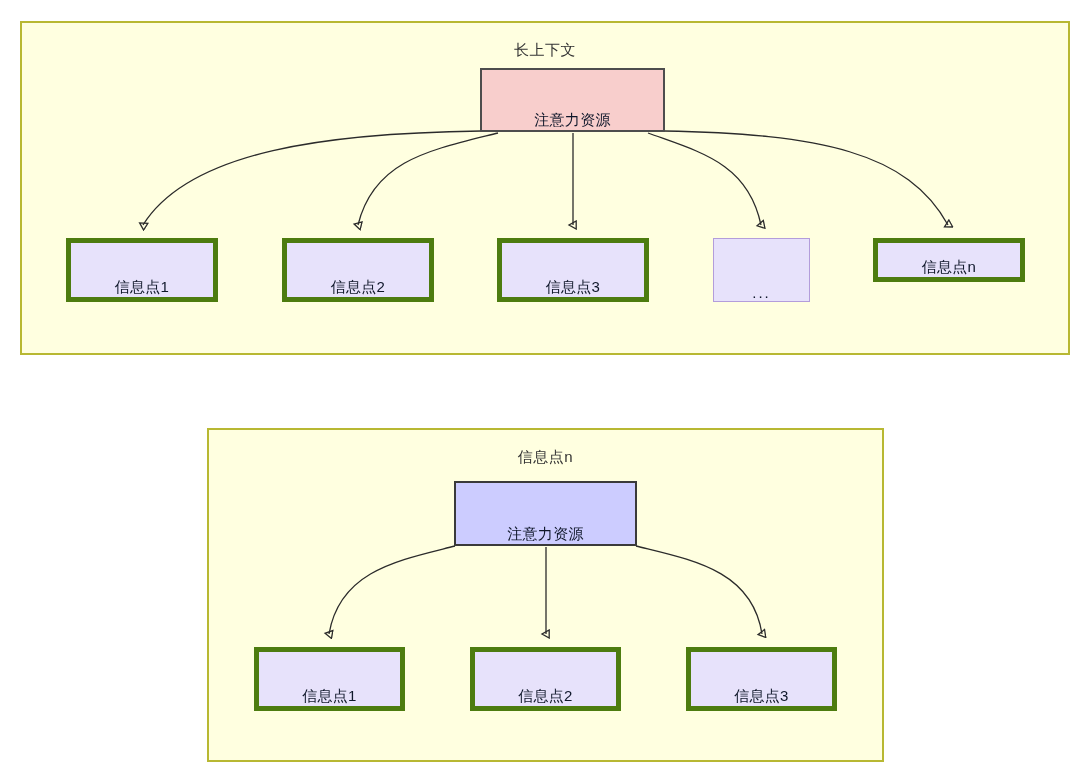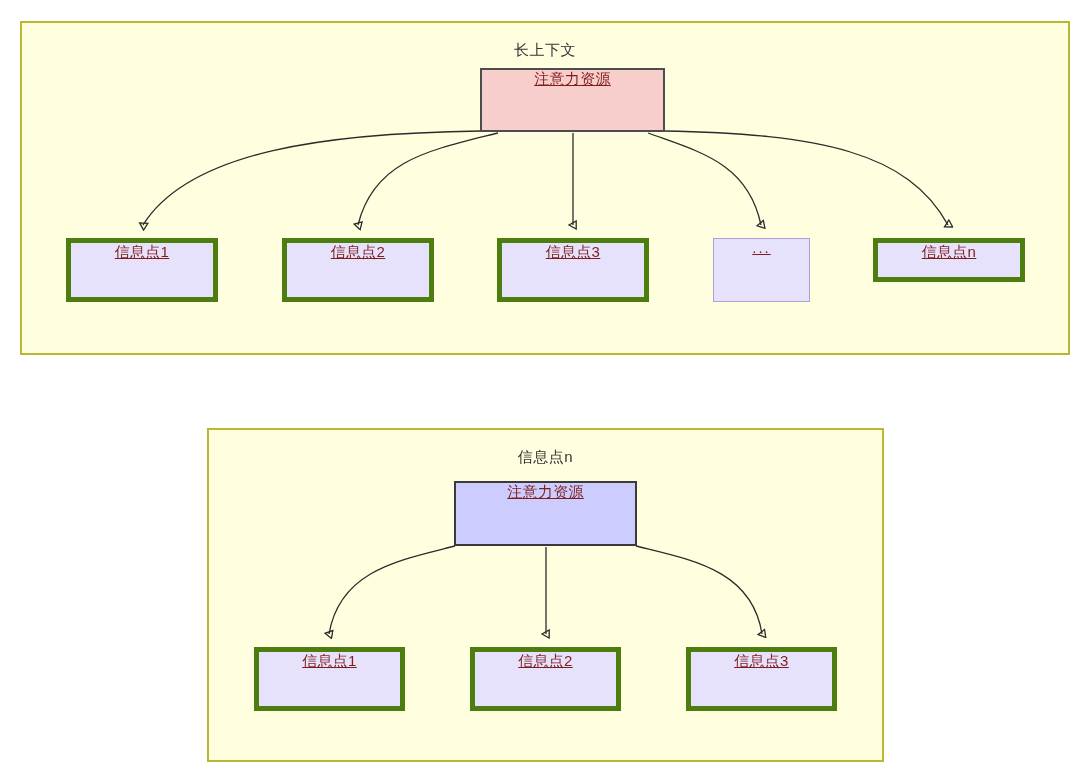--- a/index.html
+++ b/index.html
@@ -47,27 +47,26 @@
     font-size: 15px;
     color: #333333;
     letter-spacing: 0.5px;
     white-space: nowrap;
     margin-top: 8px;
   }
   .node {
     position: absolute;
     box-sizing: border-box;
     display: flex;
-    align-items: flex-start;
+    align-items: flex-end;
     justify-content: center;
     font-size: 15px;
-    color: #7f1d1d;
+    color: #0f172a;
     letter-spacing: 0.3px;
     white-space: nowrap;
-    text-decoration: underline;
   }
   .node-attention-red {
     background: #f8cecc;
     border: 2px solid #4d4d4d;
   }
   .node-attention-blue {
     background: #ccccff;
     border: 2px solid #3a3a3a;
   }
   .node-info {

